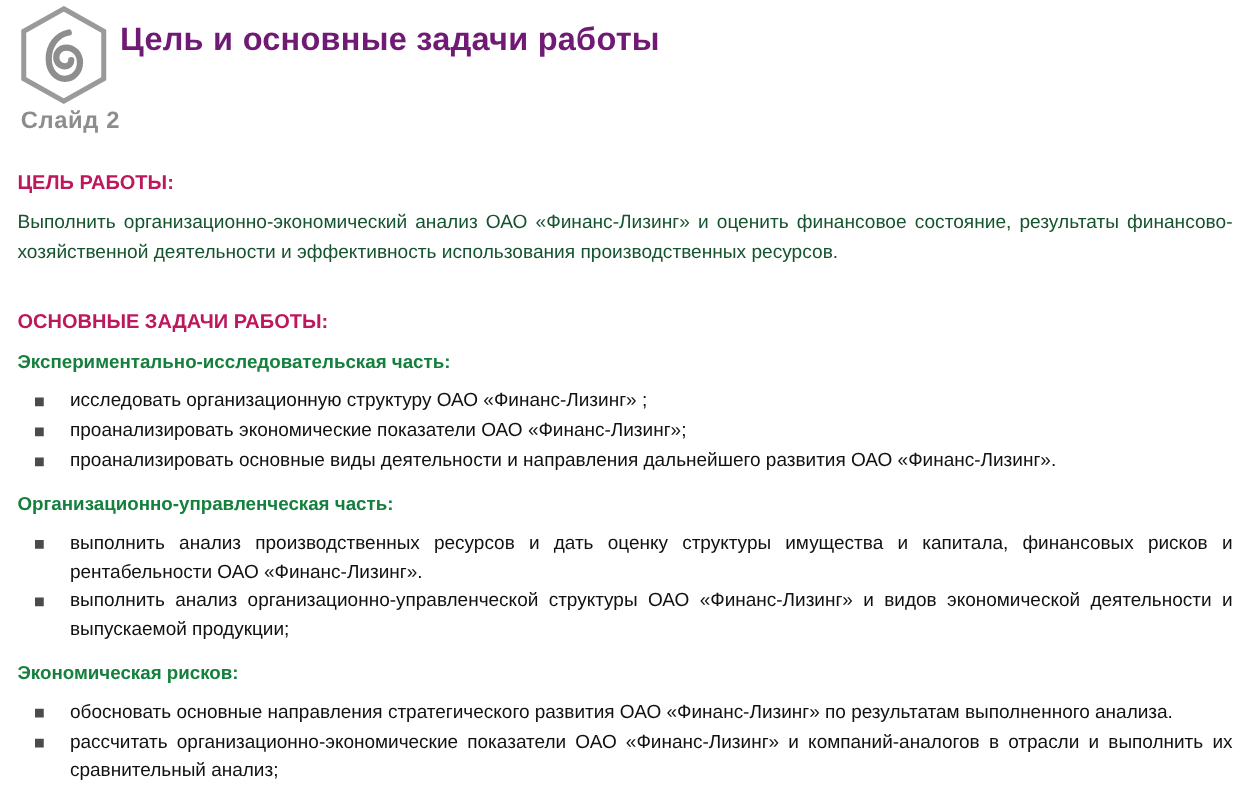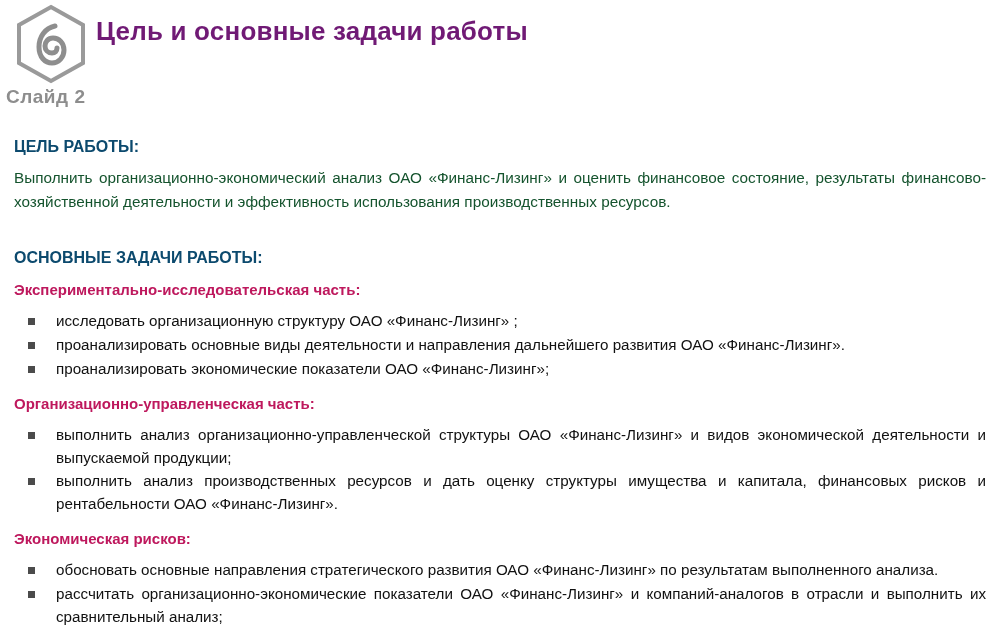--- a/index.html
+++ b/index.html
@@ -38,57 +38,57 @@
     height: 80px;
     margin: 0 auto;
     position: relative;
   }
   .slide-number {
     font-size: 19px;
     color: #8d8d8d;
     font-weight: bold;
     letter-spacing: 0.5px;
     margin-top: 2px;
-    text-align: left;
+    text-align: right;
   }
   .slide-title {
     position: absolute;
     left: 96px;
     top: 16px;
     font-size: 26px;
     font-weight: bold;
     color: #701a75;
     letter-spacing: 0.2px;
   }
 
   
   .content {
     position: absolute;
     left: 14px;
     top: 138px;
     right: 14px;
   }
   .section-heading {
-    color: #0c4a6e;
+    color: #be185d;
     font-weight: bold;
     font-size: 16px;
     margin: 0 0 10px 0;
   }
   .paragraph {
     font-size: 15.3px;
     line-height: 1.55;
     text-align: justify;
     margin: 0;
     color: #14532d;
   }
   .block-gap {
     height: 36px;
   }
   .sub-heading {
-    color: #be185d;
+    color: #15803d;
     font-weight: bold;
     font-size: 15px;
     margin: 14px 0 6px 0;
   }
   ul.bullets {
     list-style: none;
     margin: 12px 0 0 0;
     padding: 0;
   }
   ul.bullets li {
@@ -141,30 +141,30 @@
 
     <div class="block-gap"></div>
 
     <div class="section tasks">
       <div class="section-heading">ОСНОВНЫЕ ЗАДАЧИ РАБОТЫ:</div>
 
       <div class="group">
         <div class="sub-heading">Экспериментально-исследовательская часть:</div>
         <ul class="bullets tight">
           <li><span class="marker"></span><span>исследовать организационную структуру ОАО «Финанс-Лизинг» ;</span></li>
+          <li><span class="marker"></span><span>проанализировать экономические показатели ОАО «Финанс-Лизинг»;</span></li>
           <li><span class="marker"></span><span>проанализировать основные виды деятельности и направления дальнейшего развития ОАО «Финанс-Лизинг».</span></li>
-          <li><span class="marker"></span><span>проанализировать экономические показатели ОАО «Финанс-Лизинг»;</span></li>
         </ul>
       </div>
 
       <div class="group">
         <div class="sub-heading">Организационно-управленческая часть:</div>
         <ul class="bullets">
+          <li><span class="marker"></span><span>выполнить анализ производственных ресурсов и дать оценку структуры имущества и капитала, финансовых рисков и рентабельности ОАО «Финанс-Лизинг».</span></li>
           <li><span class="marker"></span><span>выполнить анализ организационно-управленческой структуры ОАО «Финанс-Лизинг» и видов экономической деятельности и выпускаемой продукции;</span></li>
-          <li><span class="marker"></span><span>выполнить анализ производственных ресурсов и дать оценку структуры имущества и капитала, финансовых рисков и рентабельности ОАО «Финанс-Лизинг».</span></li>
         </ul>
       </div>
 
       <div class="group">
         <div class="sub-heading">Экономическая рисков:</div>
         <ul class="bullets">
           <li><span class="marker"></span><span>обосновать основные направления стратегического развития ОАО «Финанс-Лизинг» по результатам выполненного анализа.</span></li>
           <li><span class="marker"></span><span>рассчитать организационно-экономические показатели ОАО «Финанс-Лизинг» и компаний-аналогов в отрасли и выполнить их сравнительный анализ;</span></li>
         </ul>
       </div>

